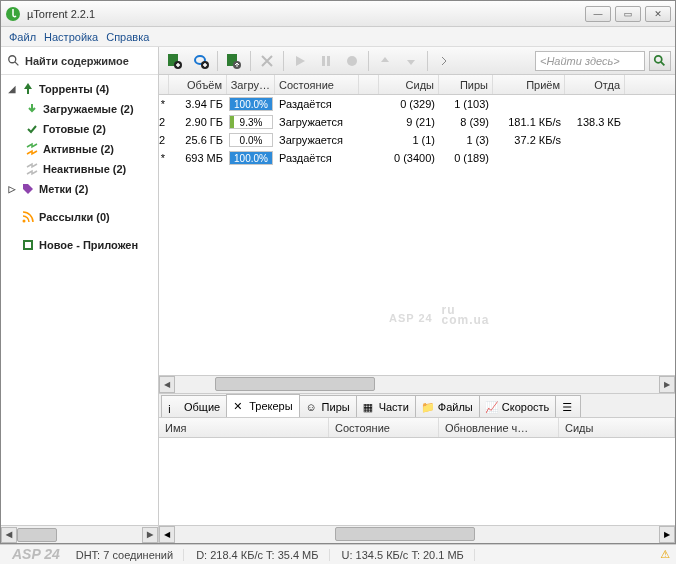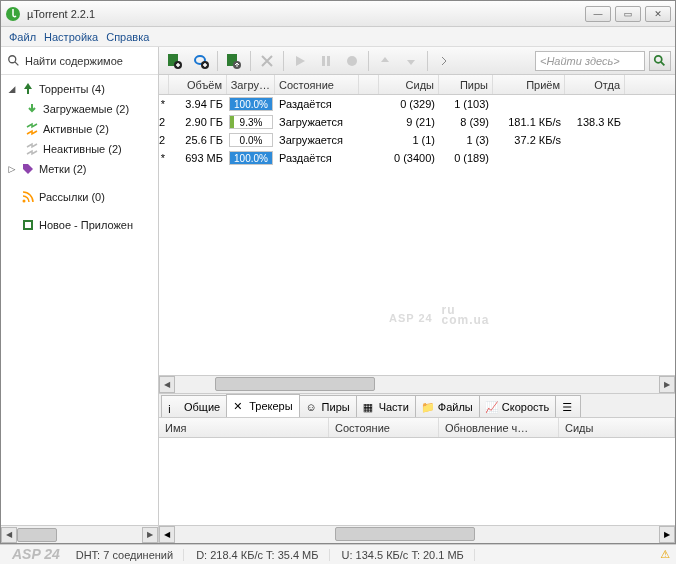--- a/index.html
+++ b/index.html
@@ -9,21 +9,21 @@
 .titlebar { height:26px; background:linear-gradient(#fdfdfd,#e8e8e8); display:flex; align-items:center; padding:0 4px; border-bottom:1px solid #ccc; }
 .titlebar .app-icon { width:16px; height:16px; margin-right:6px; }
 .titlebar .title { flex:1; color:#333; }
 .win-btns { display:flex; gap:4px; }
 .win-btn { width:26px; height:16px; border:1px solid #aaa; border-radius:2px; background:linear-gradient(#f8f8f8,#e2e2e2); display:flex; align-items:center; justify-content:center; font-size:9px; color:#555; cursor:pointer; }
 
 .menubar { height:20px; background:#f4f4f4; border-bottom:1px solid #ddd; display:flex; align-items:center; padding:0 8px; gap:8px; }
 .menubar span { color:#1b4f8f; cursor:pointer; }
 
 .body-row { flex:1; display:flex; min-height:0; }
-.sidebar { width:158px; border-right:1px solid #ccc; display:flex; flex-direction:column; background:#fff; }
+.sidebar { width:158px; border-right:1px solid #ccc; display:flex; flex-direction:column; background:#fff;font-weight:bold; }
 .search-row { height:28px; display:flex; align-items:center; padding:0 6px; border-bottom:1px solid #e0e0e0; gap:4px; }
 .search-row svg { flex-shrink:0; }
 .search-row span { color:#333; white-space:nowrap; overflow:hidden; }
 
 .tree { flex:1; padding:4px 2px; overflow:hidden; }
 .tree-item { display:flex; align-items:center; height:20px; padding-left:4px; gap:4px; cursor:pointer; white-space:nowrap; }
 .tree-item.child { padding-left:22px; }
 .tree-item .exp { width:10px; font-size:9px; color:#555; text-align:center; }
 .tree-item .ico { width:14px; height:14px; display:flex; align-items:center; justify-content:center; }
 .tree-item .lbl { color:#222; }
@@ -130,20 +130,28 @@
             </span>
           <span class="lbl">Торренты (4)</span>
         </div>
         <div class="tree-item child">
           <span class="ico">
               <svg width="14" height="14" viewBox="0 0 14 14">
                 <path d="M7 2v6M4 6l3 3 3-3" stroke="#4caf50" stroke-width="2" fill="none"></path>
               </svg>
             </span>
           <span class="lbl">Загружаемые (2)</span>
+        </div>
+        <div class="tree-item child">
+          <span class="ico">
+              <svg width="14" height="14" viewBox="0 0 14 14">
+                <path d="M3 7l3 3 5-6" stroke="#2e7d32" stroke-width="2" fill="none"></path>
+              </svg>
+            </span>
+          <span class="lbl">Готовые (2)</span>
         </div>
         <div class="tree-item child">
           <span class="ico">
               <svg width="14" height="14" viewBox="0 0 14 14">
                 <path d="M2 5l5-3v3l5-3" stroke="#4caf50" fill="none" stroke-width="1.5"></path>
                 <path d="M12 9l-5 3V9l-5 3" stroke="#ff9800" fill="none" stroke-width="1.5"></path>
               </svg>
             </span>
           <span class="lbl">Активные (2)</span>
         </div>

